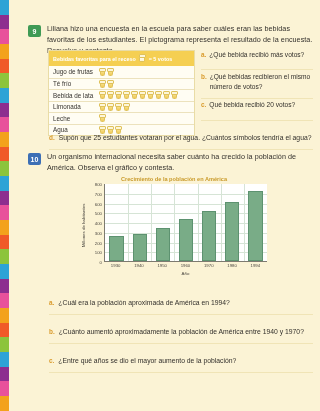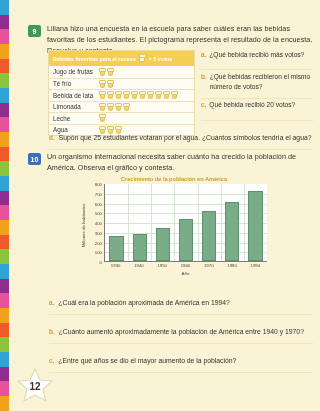--- a/index.html
+++ b/index.html
@@ -421,21 +421,15 @@
         <div class="q-wide" style="top: 327px;">
           <span class="q-letter">b.</span>
           <span class="q-text">¿Cuánto aumentó aproximadamente la población de América entre 1940 y 1970?</span>
         </div>
         <div class="q-wide" style="top: 356px;">
           <span class="q-letter">c.</span>
           <span class="q-text">¿Entre qué años se dio el mayor aumento de la población?</span>
         </div>
       </div>
 
-    <div id="star-badge">
-      <svg viewBox="0 0 40 38">
-        <path d="M20 2 L25 13 L37 14 L28 22 L31 34 L20 28 L9 34 L12 22 L3 14 L15 13 Z" fill="#ffffff" stroke="#e3d9b8" stroke-width="1.2" stroke-linejoin="round"></path>
-      </svg>
-      <span class="pg">12</span>
-    </div>
 
   </div>
 </div>
 
 </body></html>

